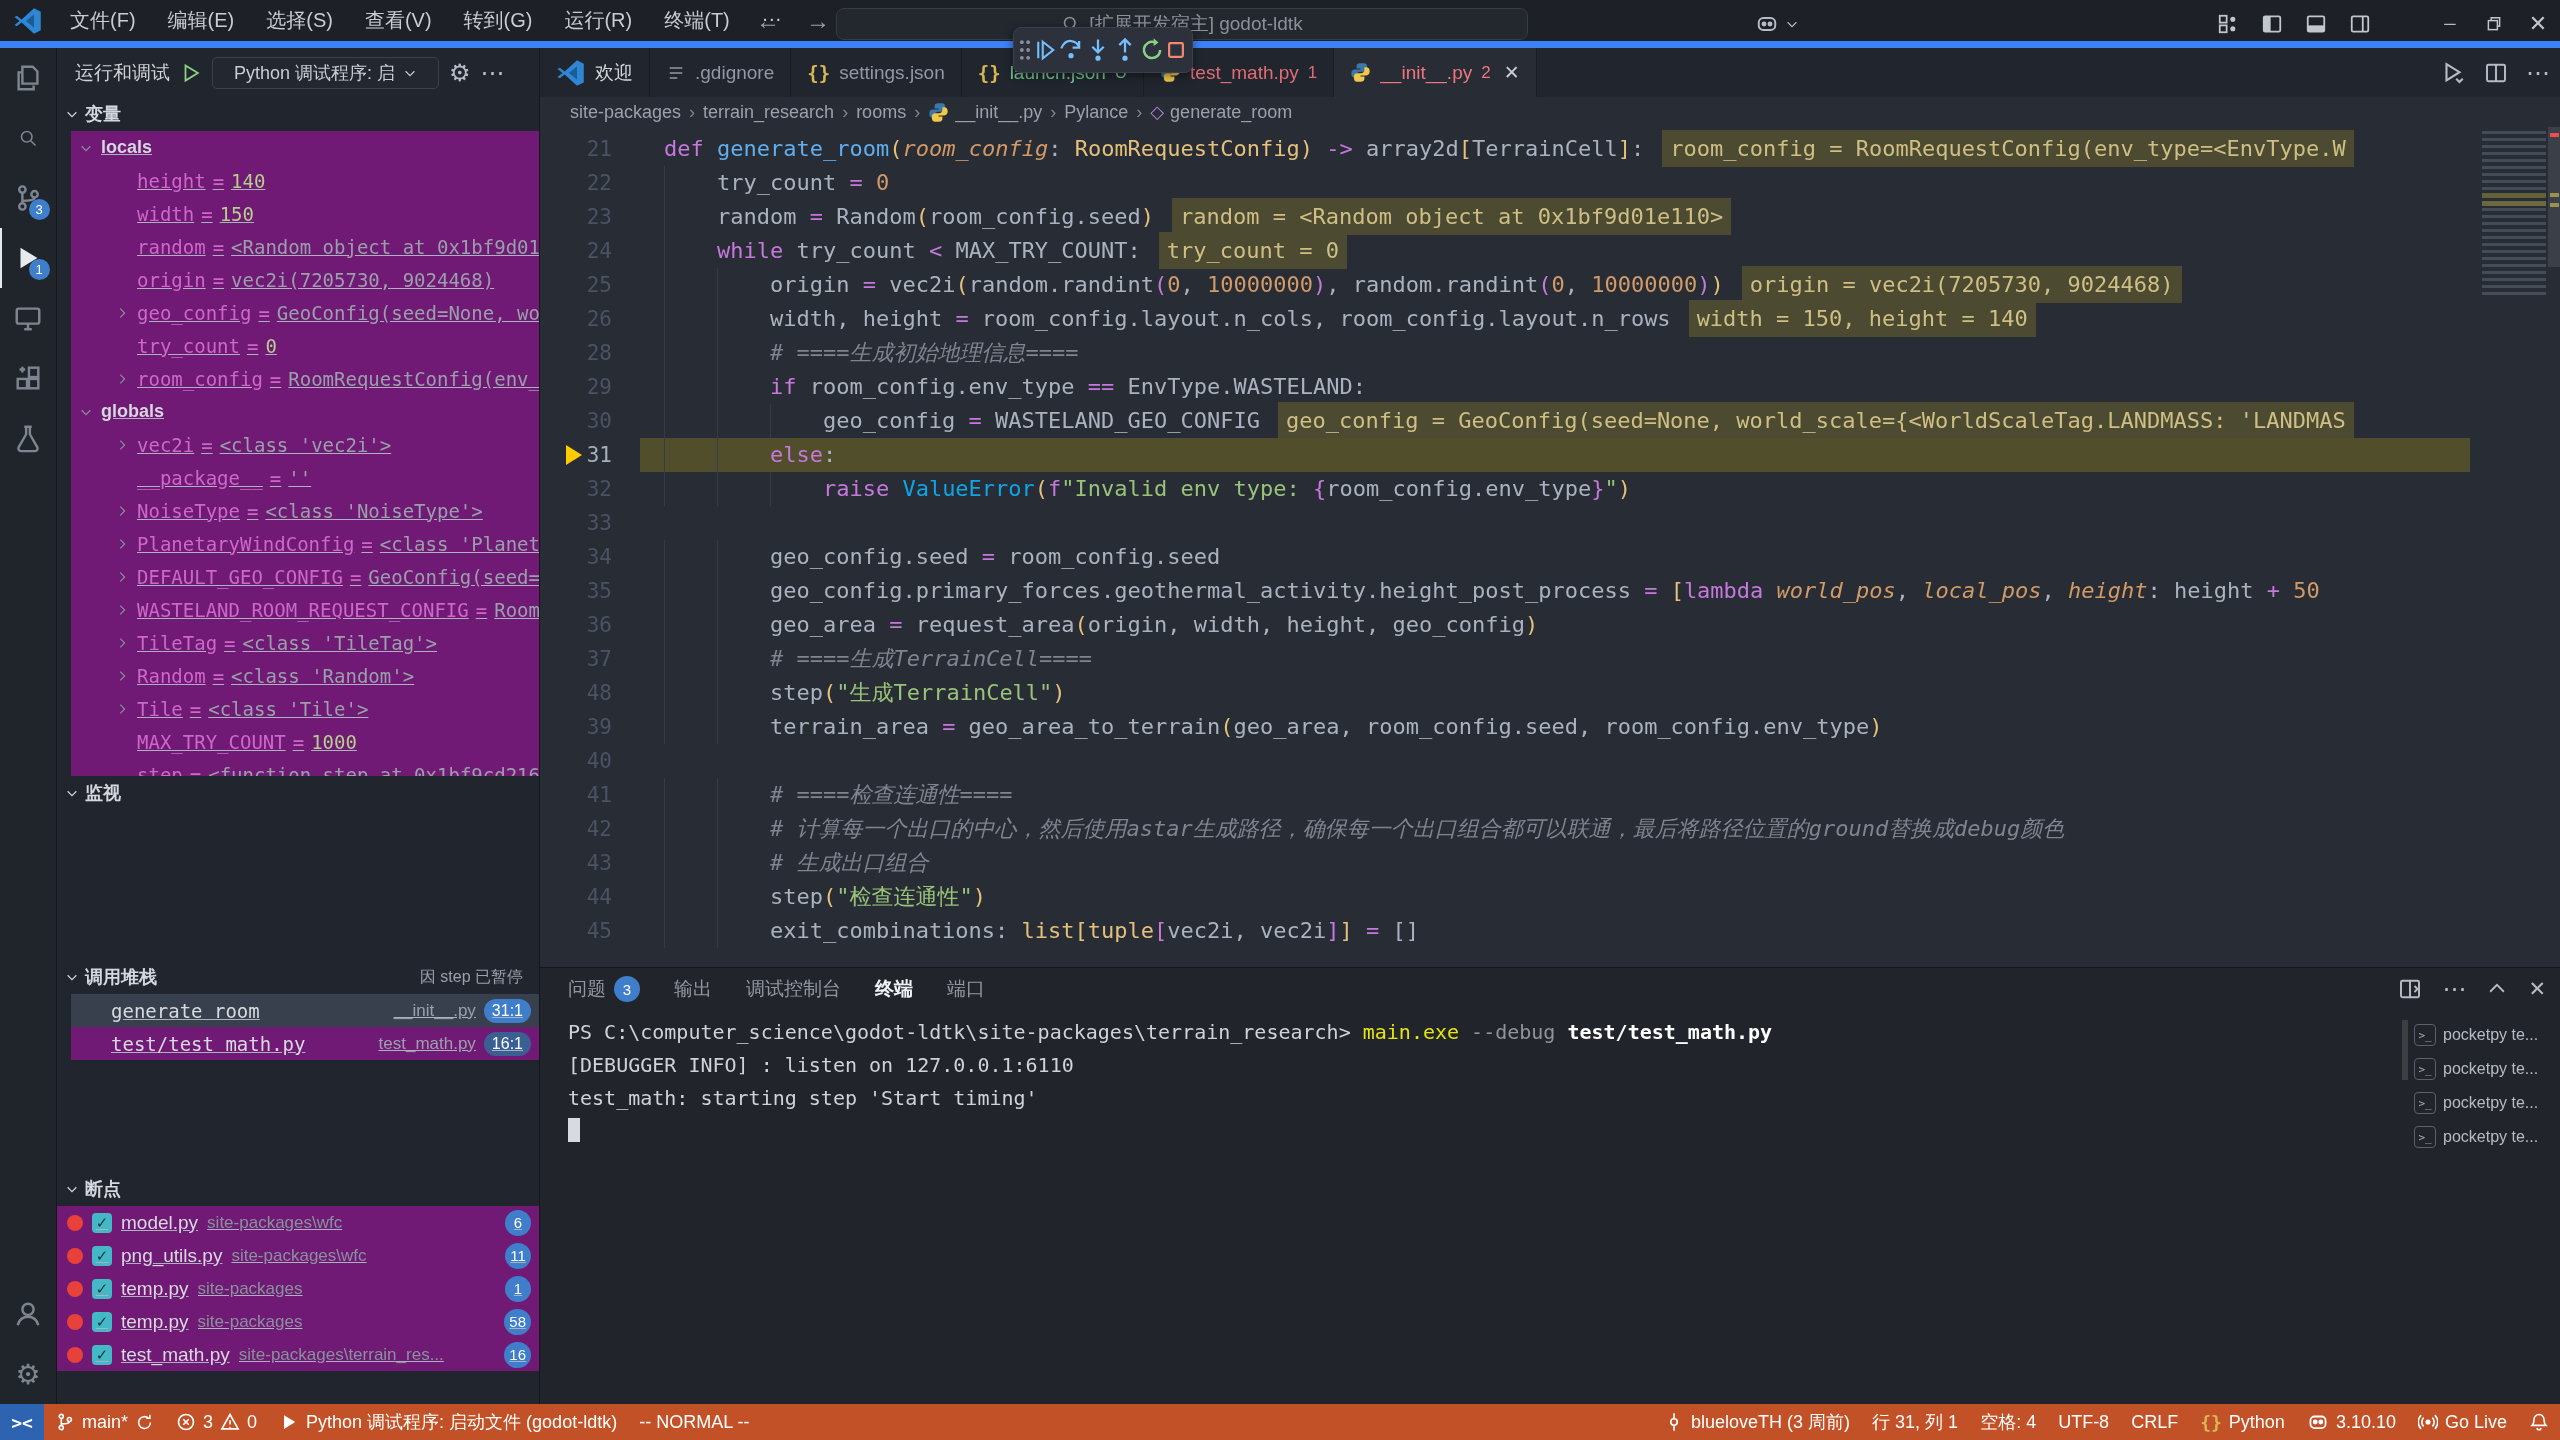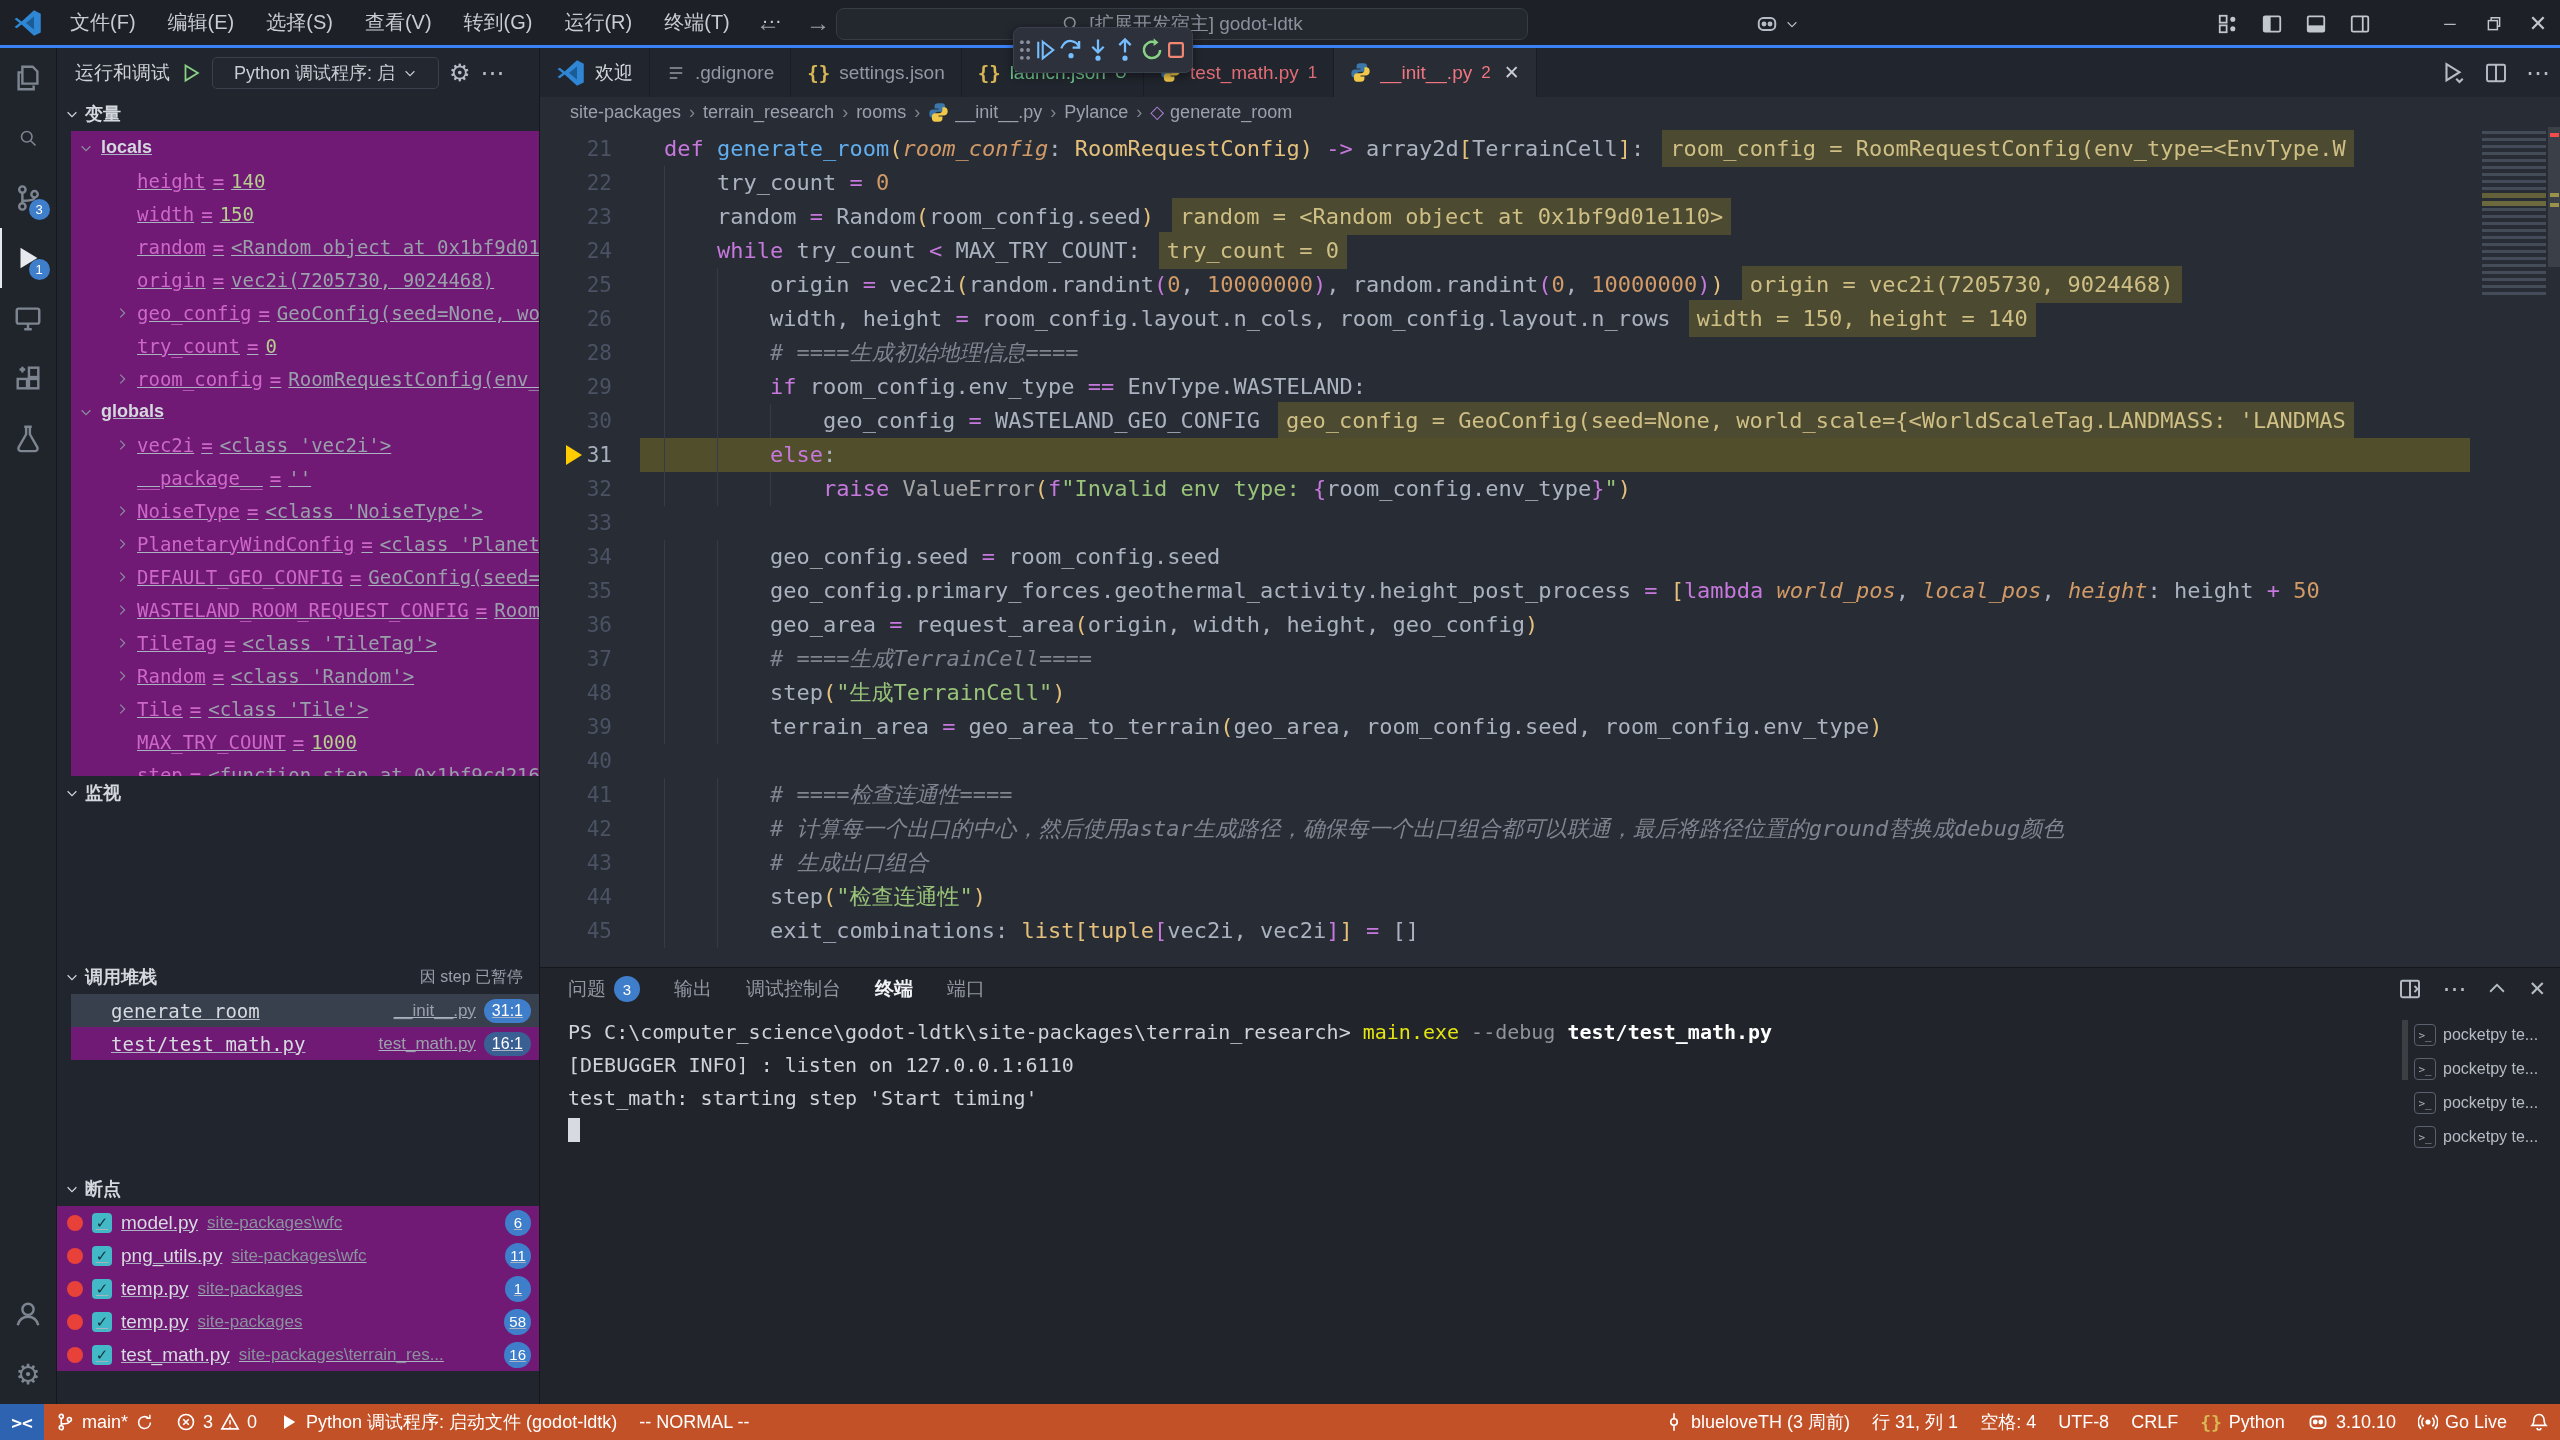--- a/index.html
+++ b/index.html
@@ -3,21 +3,21 @@
 <meta charset="utf-8">
 <style>
   *{margin:0;padding:0;box-sizing:border-box;}
   html,body{width:2560px;height:1440px;overflow:hidden;background:#1d2026;
     font-family:"Liberation Sans",sans-serif;color:#abb2bf;-webkit-font-smoothing:antialiased;}
   .mono{font-family:"DejaVu Sans Mono",monospace;}
   .icon{display:inline-flex;align-items:center;justify-content:center;}
   .icon svg{display:block;}
 
   
-  #titlebar{height:48px;background:#1d2026;display:flex;align-items:center;position:relative;border-bottom:3px solid #3b82f6;}
+  #titlebar{height:48px;background:#1d2026;display:flex;align-items:center;position:relative;border-bottom:7px solid #3b82f6;}
   #vslogo{width:56px;display:flex;justify-content:center;}
   #menubar{display:flex;gap:4px;font-size:20px;color:#c9ccd2;}
   #menubar .mi{padding:5px 14px;border-radius:6px;}
   #navarrows{position:absolute;left:756px;display:flex;gap:26px;font-size:24px;color:#9aa1ac;}
   #searchbox{position:absolute;left:836px;top:8px;width:692px;height:32px;background:#23272e;
     border:1px solid #363b44;border-radius:8px;display:flex;align-items:center;justify-content:center;
     color:#8b919c;font-size:19px;gap:8px;}
   #titleRight{position:absolute;right:0;top:0;height:48px;display:flex;align-items:center;}
   #copilotItem{position:absolute;left:1755px;top:0;height:48px;display:flex;align-items:center;gap:6px;color:#b6bcc6;}
   .wc{width:44px;height:48px;display:flex;align-items:center;justify-content:center;color:#c2c7ce;}
@@ -92,21 +92,21 @@
   .cl .ln{display:inline-block;width:72px;text-align:right;color:#4b5263;font-size:21px;vertical-align:top;}
   .cl.cur .ln{color:#a7aebc;}
   .cl .gap{display:inline-block;width:52px;}
   .cl.cur .bar{position:absolute;left:100px;right:-90px;top:0;bottom:0;background:#514e2b;}
   .cl>.ct{position:relative;}
   .curArrow{position:absolute;left:26px;top:7px;width:0;height:0;border-left:16px solid #ffcc00;
     border-top:10px solid transparent;border-bottom:10px solid transparent;}
   .ind{display:inline-block;width:4ch;box-shadow:inset 1px 0 0 #363c47;height:34px;vertical-align:top;}
   .tk-p{color:#abb2bf}.tk-kw{color:#c678dd}.tk-fn{color:#61afef}.tk-cls{color:#e5c07b}
   .tk-param{color:#d19a66;font-style:italic}.tk-num{color:#d19a66}.tk-str{color:#98c379}
-  .tk-com{color:#7f848e;font-style:italic}.tk-b1{color:#e5c07b}.tk-b2{color:#c678dd}.tk-bi{color:#a3a3a3}
+  .tk-com{color:#7f848e;font-style:italic}.tk-b1{color:#e5c07b}.tk-b2{color:#c678dd}.tk-bi{color:#0ea5e9}
   .deco{background:#4c4a31;color:#cfbf85;margin-left:18px;padding:6px 8px;}
   #minimap{position:absolute;right:14px;top:4px;width:64px;height:168px;opacity:.85;
     background:repeating-linear-gradient(180deg,#4a5160 0 3px,transparent 3px 7px);}
   #minimap .mk{position:absolute;left:0;right:0;height:5px;background:#6e6a3c;}
   #edScroll{position:absolute;right:0;top:0;width:12px;height:140px;background:rgba(255,255,255,.09);}
   .ruler{position:absolute;right:1px;width:9px;height:4px;}
 
   
   #panel{flex:1;background:#21252b;border-top:1px solid #15171c;position:relative;min-height:0;}
   #panelHead{height:42px;display:flex;align-items:center;padding:0 14px 0 28px;gap:34px;font-size:19px;color:#9298a3;}

